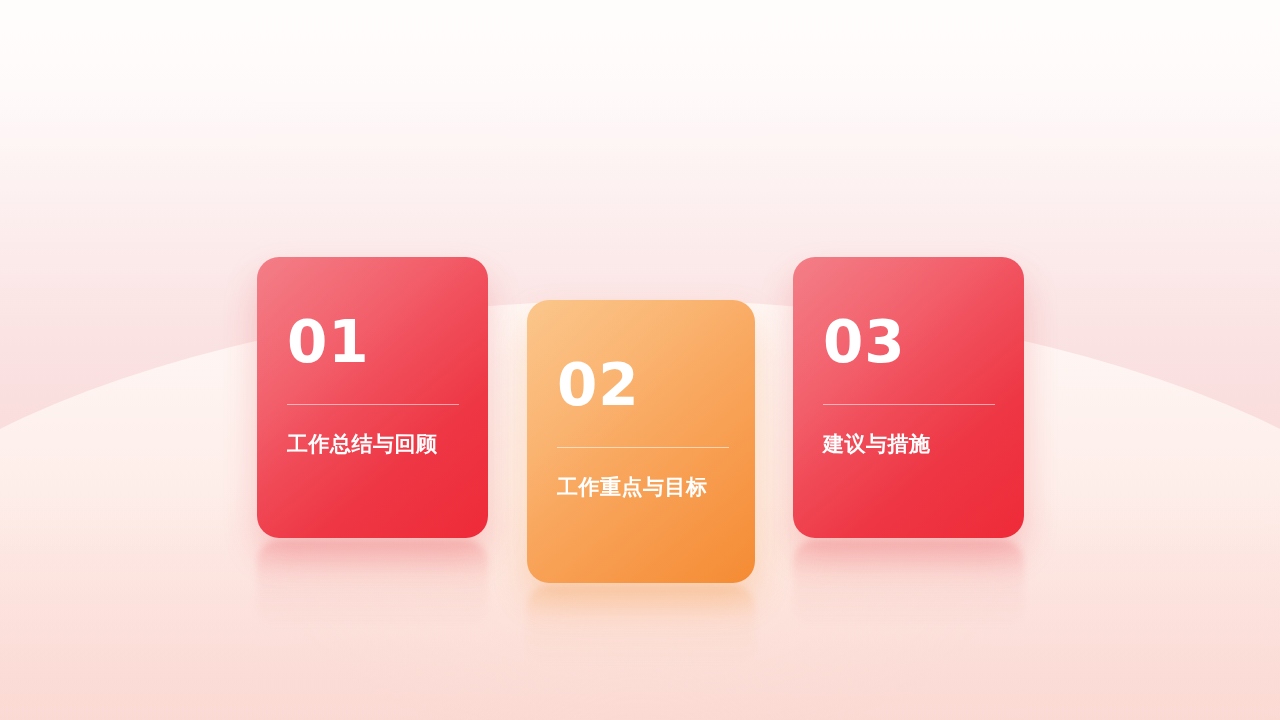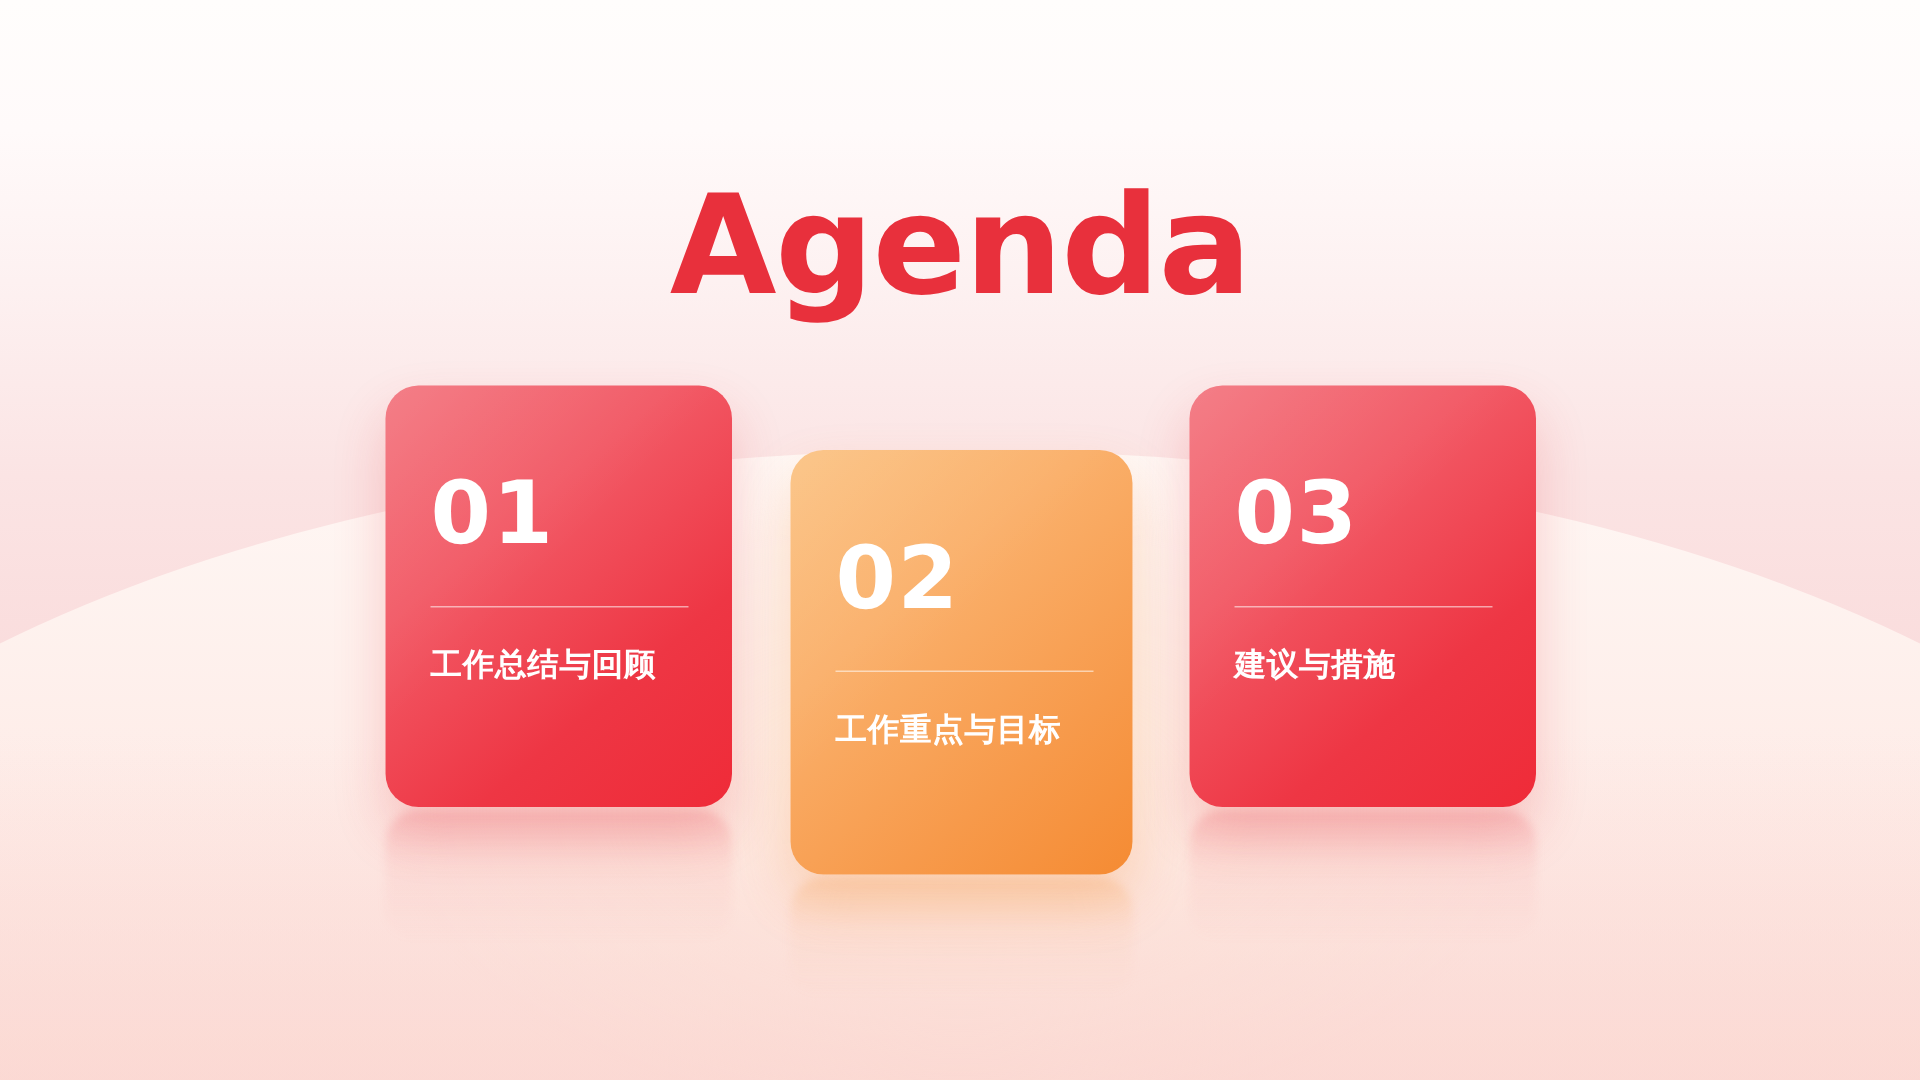--- a/index.html
+++ b/index.html
@@ -213,21 +213,20 @@
 </style>
 </head>
 <body>
 
 <div id="slide">
 
   <div class="bg-layer bg-arc"></div>
   <div class="bg-layer bg-glow"></div>
   <div class="bg-layer bg-floor"></div>
 
-  <div class="title">Agenda</div>
 
   <div class="reflection refl-1"></div>
   <div class="reflection refl-2"></div>
   <div class="reflection refl-3"></div>
 
   <div class="card card-red-1">
     <div class="card-num">01</div>
     <div class="card-rule"></div>
     <div class="card-label">工作总结与回顾</div>
   </div>

